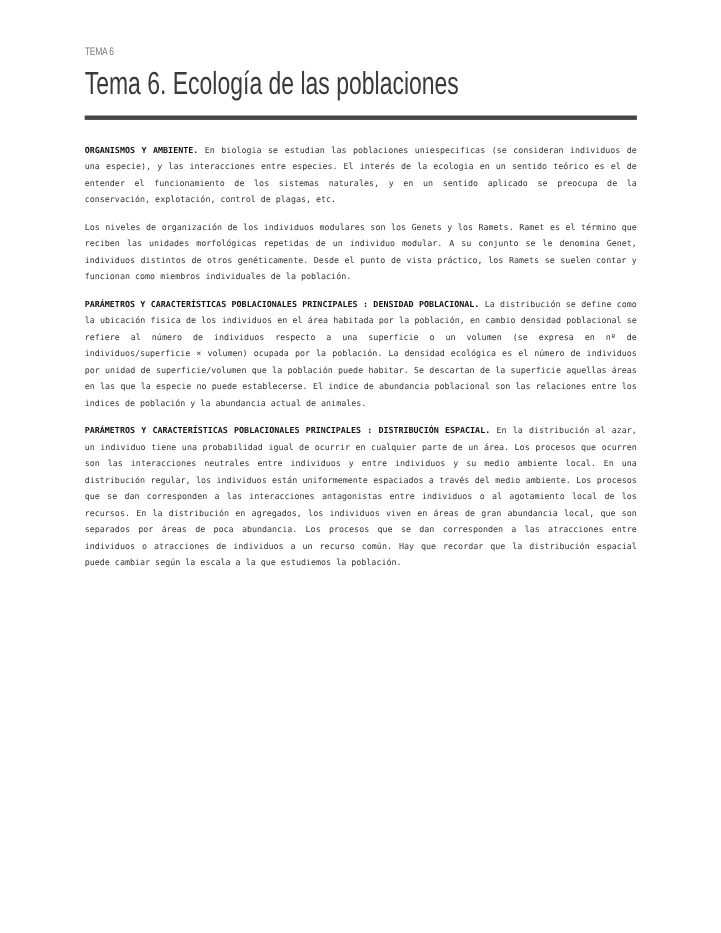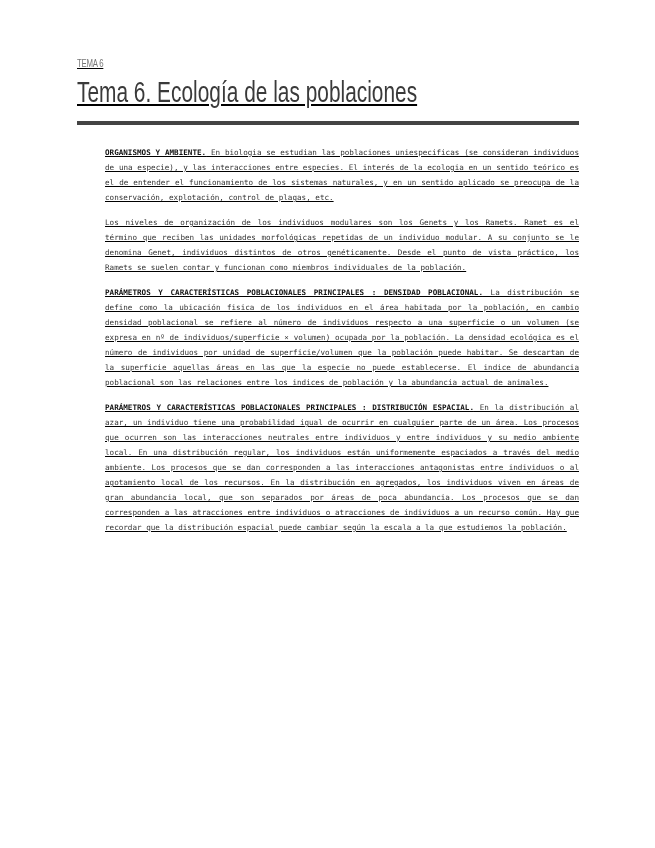--- a/index.html
+++ b/index.html
@@ -1,31 +1,31 @@
 <!DOCTYPE html>
 <html><head>
 <meta charset="utf-8">
 <style>
   html, body { margin: 0; padding: 0; background: #ffffff; }
   body { width: 655px; height: 848px; position: relative; overflow: hidden; }
-  .page { position: absolute; left: 77px; top: 58px; width: 502px; text-decoration: underline; }
+  .page { position: absolute; left: 77px; top: 42px; width: 502px; }
   .kicker {
     font-family: "Liberation Sans", sans-serif;
     font-size: 10px; color: #777; letter-spacing: -0.3px;
     transform: scaleX(0.78); transform-origin: left top;
     height: 12px; line-height: 12px;
   }
   .title {
     font-family: "Liberation Sans", sans-serif;
     font-size: 29px; color: #3a3a3a; white-space: nowrap;
     transform: scaleX(0.72); transform-origin: left top;
     margin-top: 5px; height: 36px; line-height: 34px;
   }
   .rule { height: 4px; background: #444444; margin-top: 10px; }
-  .body { margin-top: 20px; margin-left: 28px; }
+  .body { margin-top: 20px; }
   .para {
     font-family: "DejaVu Sans Mono", monospace;
     font-size: 7.6px; line-height: 15px; color: #333333;
     text-align: justify; margin: 0 0 10px 0;
   }
   .para b { font-weight: bold; color: #111; }
   .para.last { text-align-last: left; }
 </style>
 </head>
 <body>

